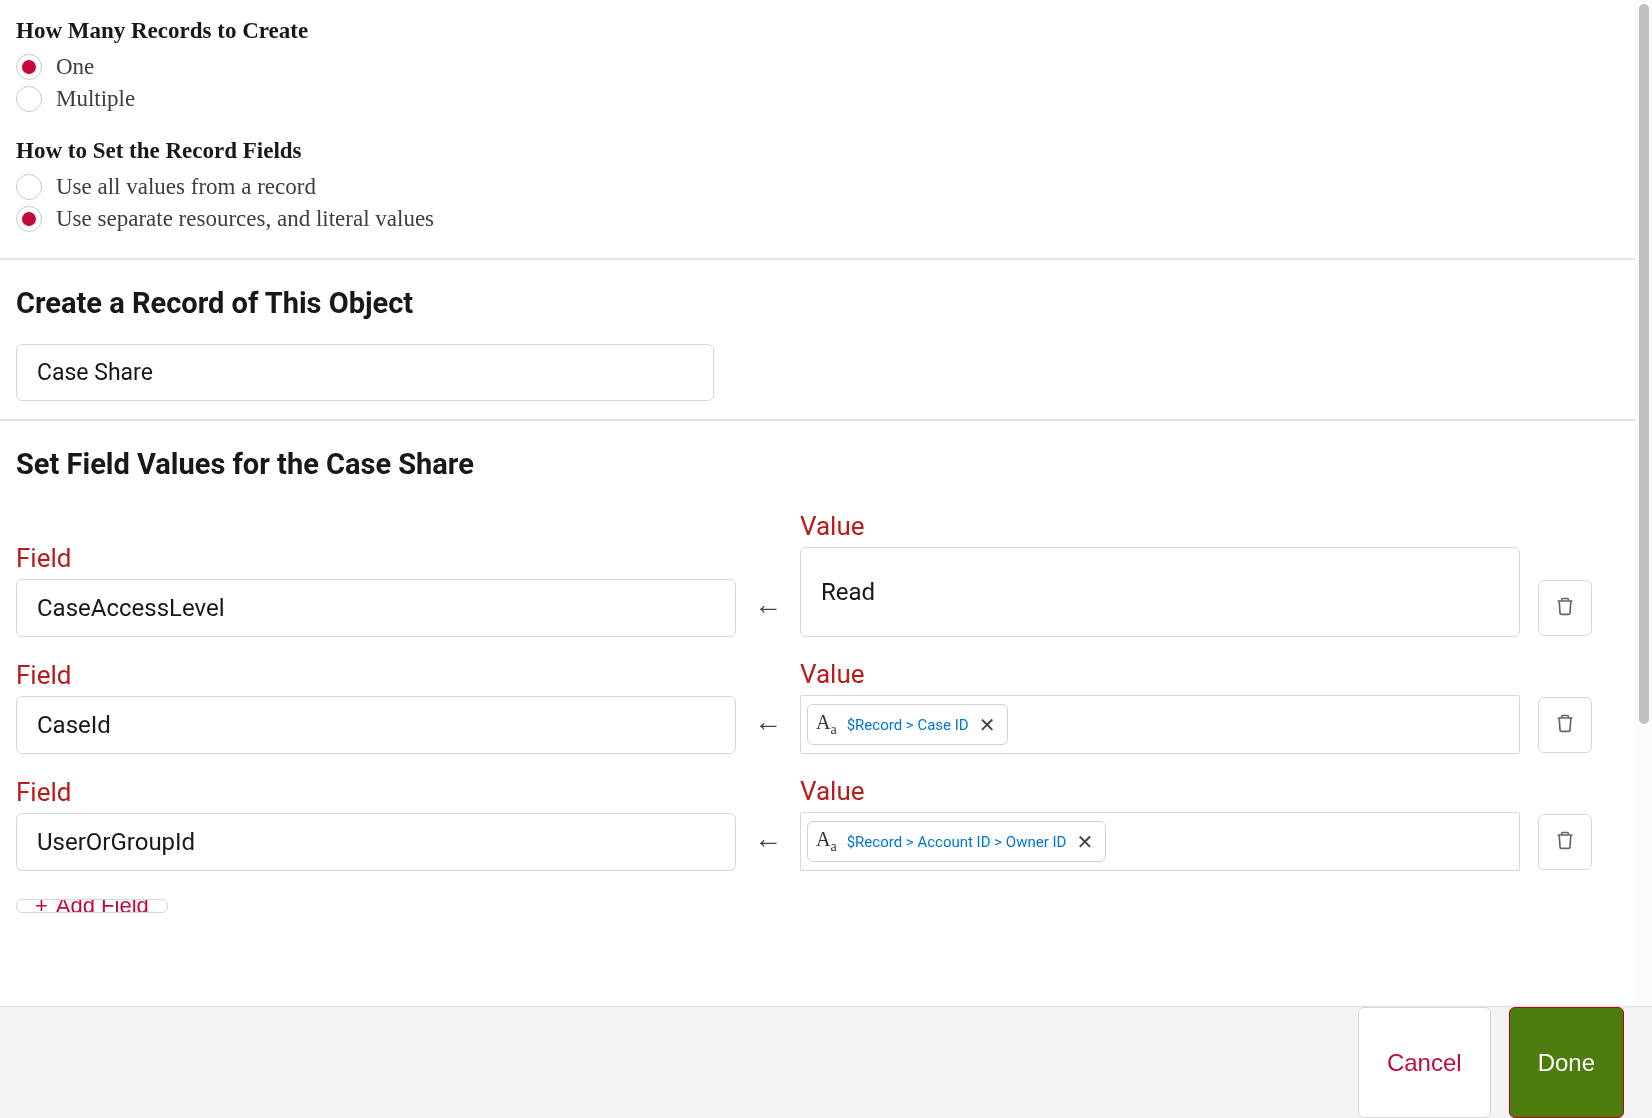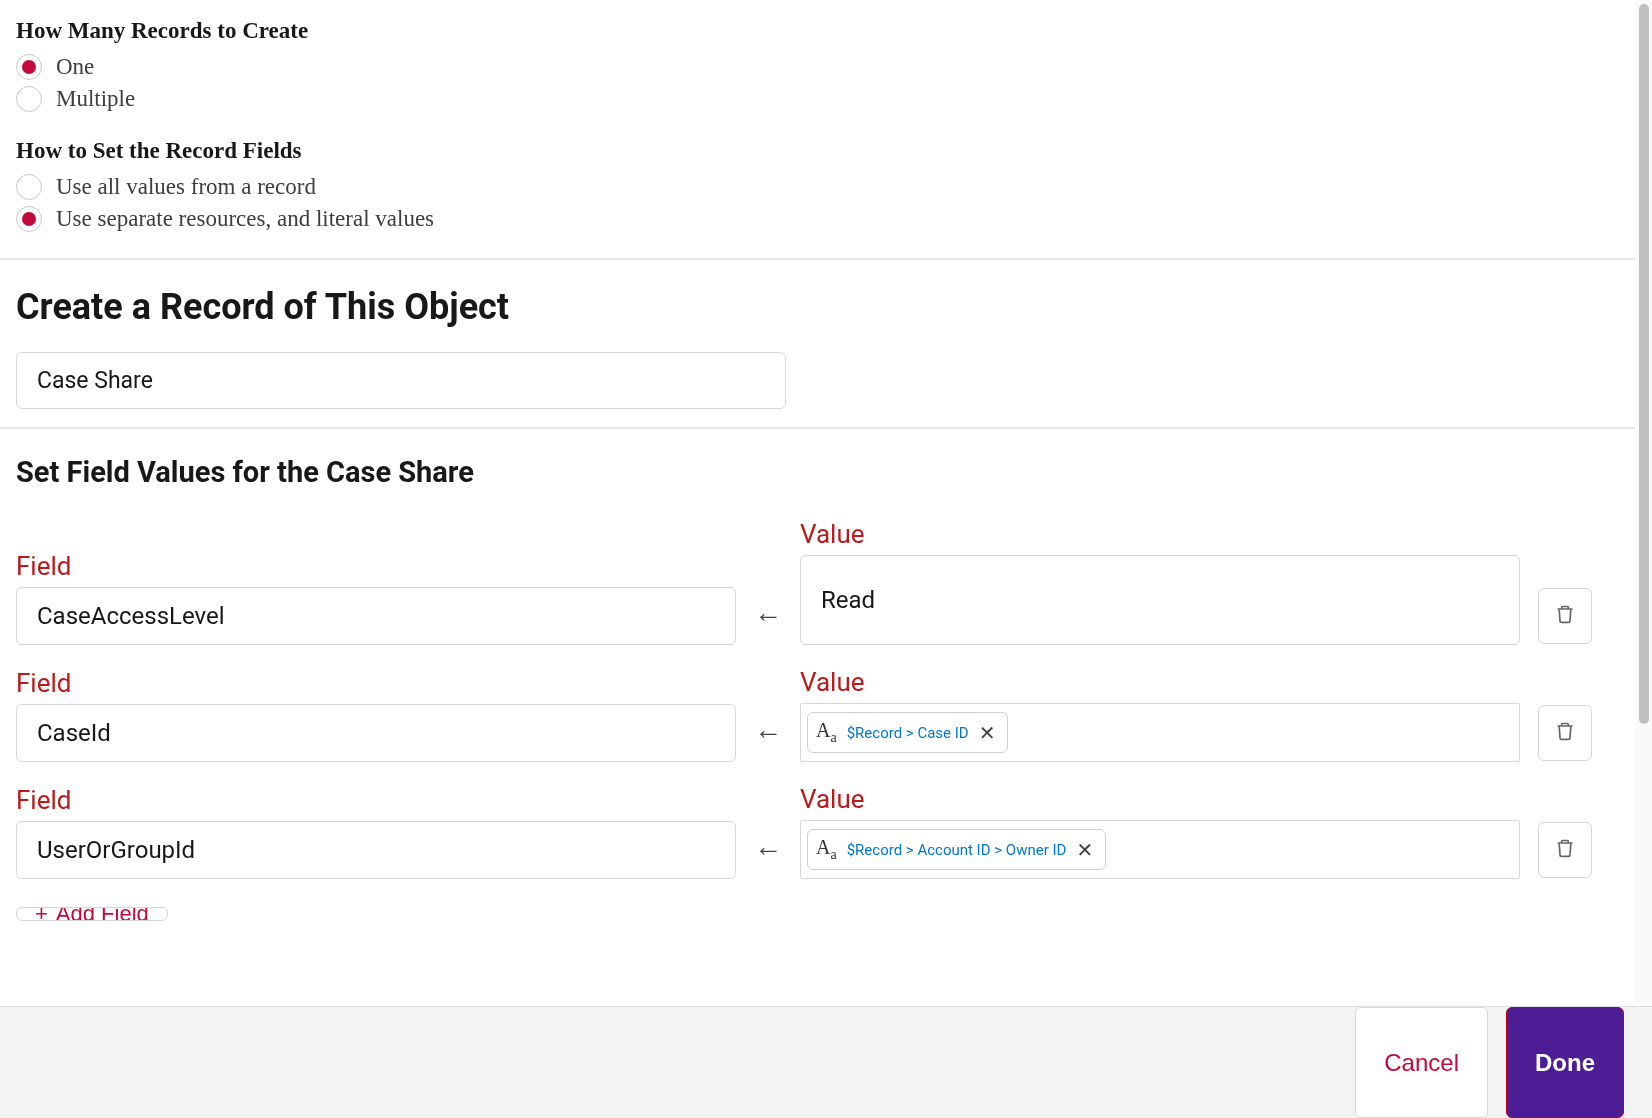--- a/index.html
+++ b/index.html
@@ -63,21 +63,21 @@
     .radio-label {
       font-size: 23px;
       color: #3e3e3e;
     }
     .divider {
       border: none;
       border-top: 2px solid #e5e5e5;
       margin: 0 -16px;
     }
     .section-title-large {
-      font-size: 36px;
+      font-size: 29px;
       font-weight: 700;
       color: #181818;
       margin: 26px 0 24px 0;
     }
     .section-title-medium {
       font-size: 29px;
       font-weight: 700;
       color: #181818;
       margin: 26px 0 30px 0;
     }
@@ -88,21 +88,21 @@
       font-size: 20px;
       color: #3e3e3e;
       margin-bottom: 8px;
       display: block;
     }
     .required-star {
       color: #c1093b;
       margin-right: 3px;
     }
     .input-box {
-      width: 770px;
+      width: 698px;
       padding: 14px 20px;
       font-size: 23px;
       border: 1px solid #d8d8d8;
       border-radius: 6px;
       background: #fff;
       color: #181818;
     }
     .field-row {
       display: flex;
       align-items: flex-end;
@@ -235,24 +235,24 @@
       border-radius: 6px;
       cursor: pointer;
       font-weight: 400;
     }
     .btn-cancel {
       background: #fff;
       border: 1px solid #d8d8d8;
       color: #c1093b;
     }
     .btn-done {
-      background: #4c1d95;
+      background: #4d7c0f;
       border: 1px solid #ba0517;
       color: #fff;
-      font-weight: 700;
+      font-weight: 400;
     }
     .scrollbar-right {
       position: absolute;
       right: 0;
       top: 0;
       width: 17px;
       height: 1004px;
       background: #fafafa;
     }
     .scrollbar-thumb {

